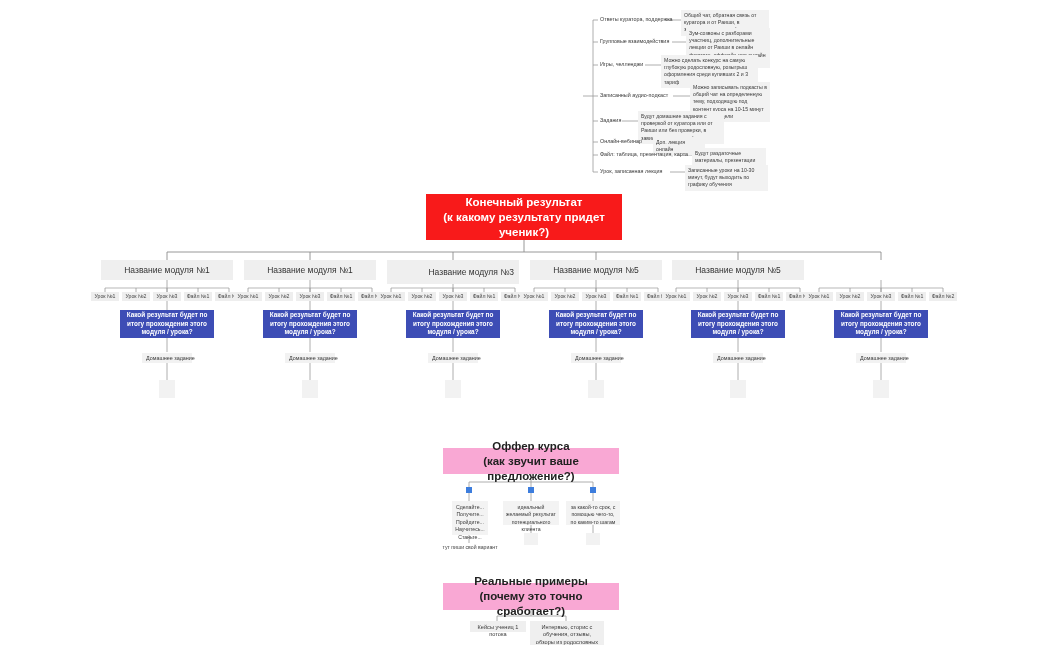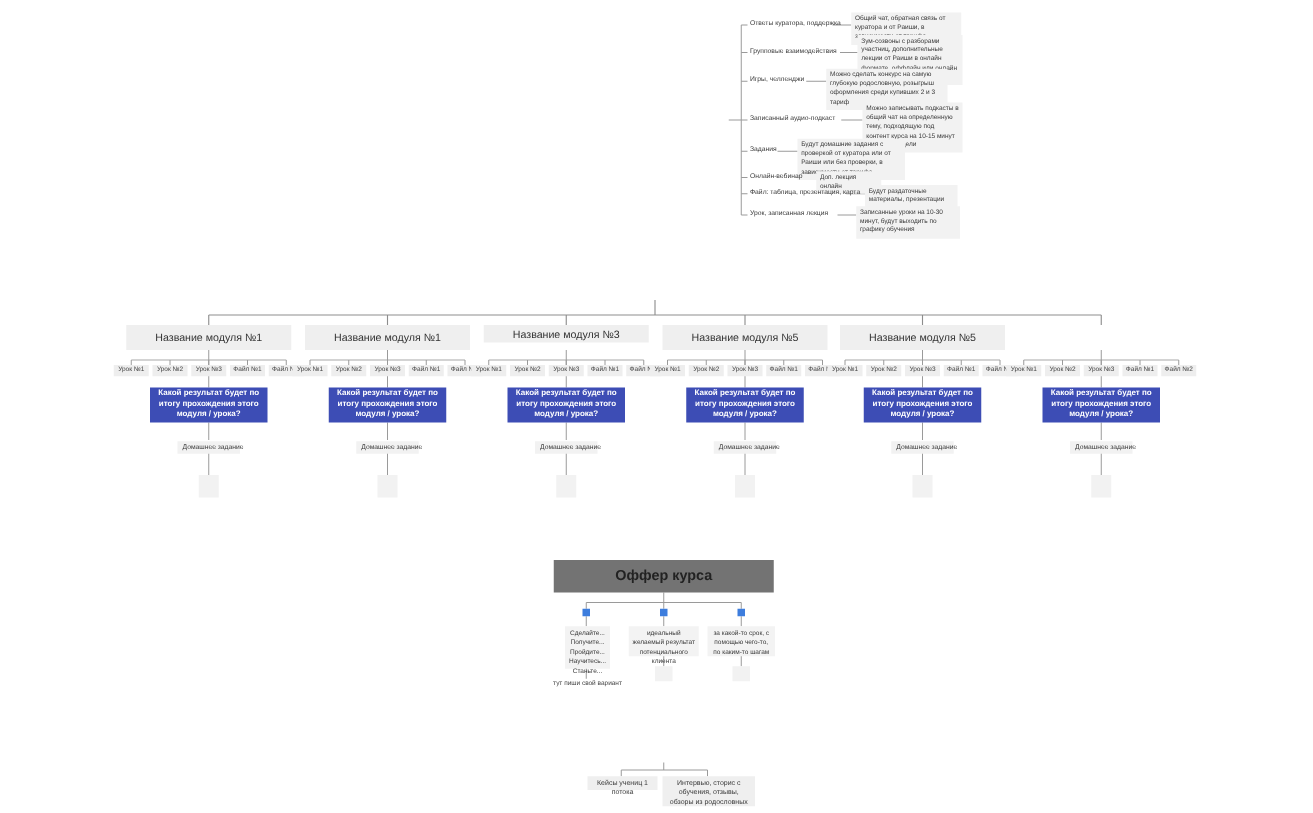--- a/index.html
+++ b/index.html
@@ -33,21 +33,21 @@
     display:flex;align-items:center;justify-content:center;
     padding:6px 8px;
   }
   .grey-head{
     background:#efefef;color:#333;
     font-size:8.5px;text-align:center;
     display:flex;align-items:center;justify-content:center;
     padding:4px 5px;box-sizing:border-box;
   }
   .grey-title{
-    background:#737373;color:#222;
+    background:#f9a8d4;color:#222;
     font-size:11.5px;font-weight:bold;line-height:15px;
     text-align:center;
     display:flex;align-items:center;justify-content:center;
     padding:6px 8px;box-sizing:border-box;
   }
   .blue-box{
     background:#3d4db5;color:#ffffff;
     font-weight:bold;font-size:6.4px;line-height:8.4px;
     text-align:center;
     display:flex;align-items:center;justify-content:center;
@@ -247,20 +247,27 @@
 
   <div class="node leaf-label" style="left:600px;top:138px;">Онлайн-вебинар</div>
   <div class="node leaf-desc" style="left:653px;top:137px;width:52px;">Доп. лекция онлайн</div>
 
   <div class="node leaf-label" style="left:600px;top:151px;">Файл: таблица, презентация, карта</div>
   <div class="node leaf-desc" style="left:692px;top:148px;width:74px;">Будут раздаточные материалы, презентации</div>
 
   <div class="node leaf-label" style="left:600px;top:168px;">Урок, записанная лекция</div>
   <div class="node leaf-desc" style="left:685px;top:165px;width:83px;">Записанные уроки на 10-30 минут, будут выходить по графику обучения</div>
 
+  <div class="node red-box" style="left:426px;top:194px;width:196px;height:46px;">
+    <div>
+      <div>Конечный результат</div>
+      <div>(к какому результату придет</div>
+      <div>ученик?)</div>
+    </div>
+  </div>
 
   <div class="node grey-head" style="left:101px;top:260px;width:132px;height:20px;">
     <span>Название модуля №1</span>
   </div>
   <div class="node chip" style="left:91px;top:292px;width:28px;height:9px;">Урок №1</div>
   <div class="node chip" style="left:122px;top:292px;width:28px;height:9px;">Урок №2</div>
   <div class="node chip" style="left:153px;top:292px;width:28px;height:9px;">Урок №3</div>
   <div class="node chip" style="left:184px;top:292px;width:28px;height:9px;">Файл №1</div>
   <div class="node chip" style="left:215px;top:292px;width:28px;height:9px;">Файл №2</div>
   <div class="node blue-box" style="left:120px;top:310px;width:94px;height:28px;">Какой результат будет по итогу прохождения этого модуля / урока?</div>
@@ -272,21 +279,21 @@
   </div>
   <div class="node chip" style="left:234px;top:292px;width:28px;height:9px;">Урок №1</div>
   <div class="node chip" style="left:265px;top:292px;width:28px;height:9px;">Урок №2</div>
   <div class="node chip" style="left:296px;top:292px;width:28px;height:9px;">Урок №3</div>
   <div class="node chip" style="left:327px;top:292px;width:28px;height:9px;">Файл №1</div>
   <div class="node chip" style="left:358px;top:292px;width:28px;height:9px;">Файл №2</div>
   <div class="node blue-box" style="left:263px;top:310px;width:94px;height:28px;">Какой результат будет по итогу прохождения этого модуля / урока?</div>
   <div class="node hw-chip" style="left:285px;top:353px;width:50px;height:10px;">Домашнее задание</div>
   <div class="node stub" style="left:302px;top:380px;width:16px;height:18px;"></div>
 
-  <div class="node grey-head" style="left:387px;top:260px;width:132px;height:14px;">
+  <div class="node grey-head" style="left:387px;top:260px;width:132px;height:24px;justify-content:flex-end;">
     <span>Название модуля №3</span>
   </div>
   <div class="node chip" style="left:377px;top:292px;width:28px;height:9px;">Урок №1</div>
   <div class="node chip" style="left:408px;top:292px;width:28px;height:9px;">Урок №2</div>
   <div class="node chip" style="left:439px;top:292px;width:28px;height:9px;">Урок №3</div>
   <div class="node chip" style="left:470px;top:292px;width:28px;height:9px;">Файл №1</div>
   <div class="node chip" style="left:501px;top:292px;width:28px;height:9px;">Файл №2</div>
   <div class="node blue-box" style="left:406px;top:310px;width:94px;height:28px;">Какой результат будет по итогу прохождения этого модуля / урока?</div>
   <div class="node hw-chip" style="left:428px;top:353px;width:50px;height:10px;">Домашнее задание</div>
   <div class="node stub" style="left:445px;top:380px;width:16px;height:18px;"></div>
@@ -320,32 +327,39 @@
   <div class="node chip" style="left:867px;top:292px;width:28px;height:9px;">Урок №3</div>
   <div class="node chip" style="left:898px;top:292px;width:28px;height:9px;">Файл №1</div>
   <div class="node chip" style="left:929px;top:292px;width:28px;height:9px;">Файл №2</div>
   <div class="node blue-box" style="left:834px;top:310px;width:94px;height:28px;">Какой результат будет по итогу прохождения этого модуля / урока?</div>
   <div class="node hw-chip" style="left:856px;top:353px;width:50px;height:10px;">Домашнее задание</div>
   <div class="node stub" style="left:873px;top:380px;width:16px;height:18px;"></div>
 
   <div class="node grey-title" style="left:443px;top:448px;width:176px;height:26px;">
     <div>
       <div>Оффер курса</div>
+      <div>(как звучит ваше предложение?)</div>
     </div>
   </div>
 
   <div class="node blue-sq" style="left:466px;top:487px;"></div>
   <div class="node blue-sq" style="left:528px;top:487px;"></div>
   <div class="node blue-sq" style="left:590px;top:487px;"></div>
 
   <div class="node offer-col" style="left:452px;top:501px;width:36px;height:34px;">Сделайте... Получите... Пройдите... Научитесь... Станьте...</div>
   <div class="node offer-col" style="left:503px;top:501px;width:56px;height:24px;">идеальный желаемый результат потенциального клиента</div>
   <div class="node offer-col" style="left:566px;top:501px;width:54px;height:24px;">за какой-то срок, с помощью чего-то, по каким-то шагам</div>
 
   <div class="node stub" style="left:524px;top:533px;width:14px;height:12px;"></div>
   <div class="node stub" style="left:586px;top:533px;width:14px;height:12px;"></div>
 
   <div class="node small-note" style="left:434px;top:544px;width:72px;">тут пиши свой вариант</div>
 
+  <div class="node grey-title" style="left:443px;top:583px;width:176px;height:27px;">
+    <div>
+      <div>Реальные примеры</div>
+      <div>(почему это точно сработает?)</div>
+    </div>
+  </div>
   <div class="node tiny-grey" style="left:470px;top:621px;width:56px;height:11px;">Кейсы учениц 1 потока</div>
   <div class="node tiny-grey" style="left:530px;top:621px;width:74px;height:24px;">Интервью, сторис с обучения, отзывы, обзоры из родословных</div>
 
 </div>
 
 </body></html>

